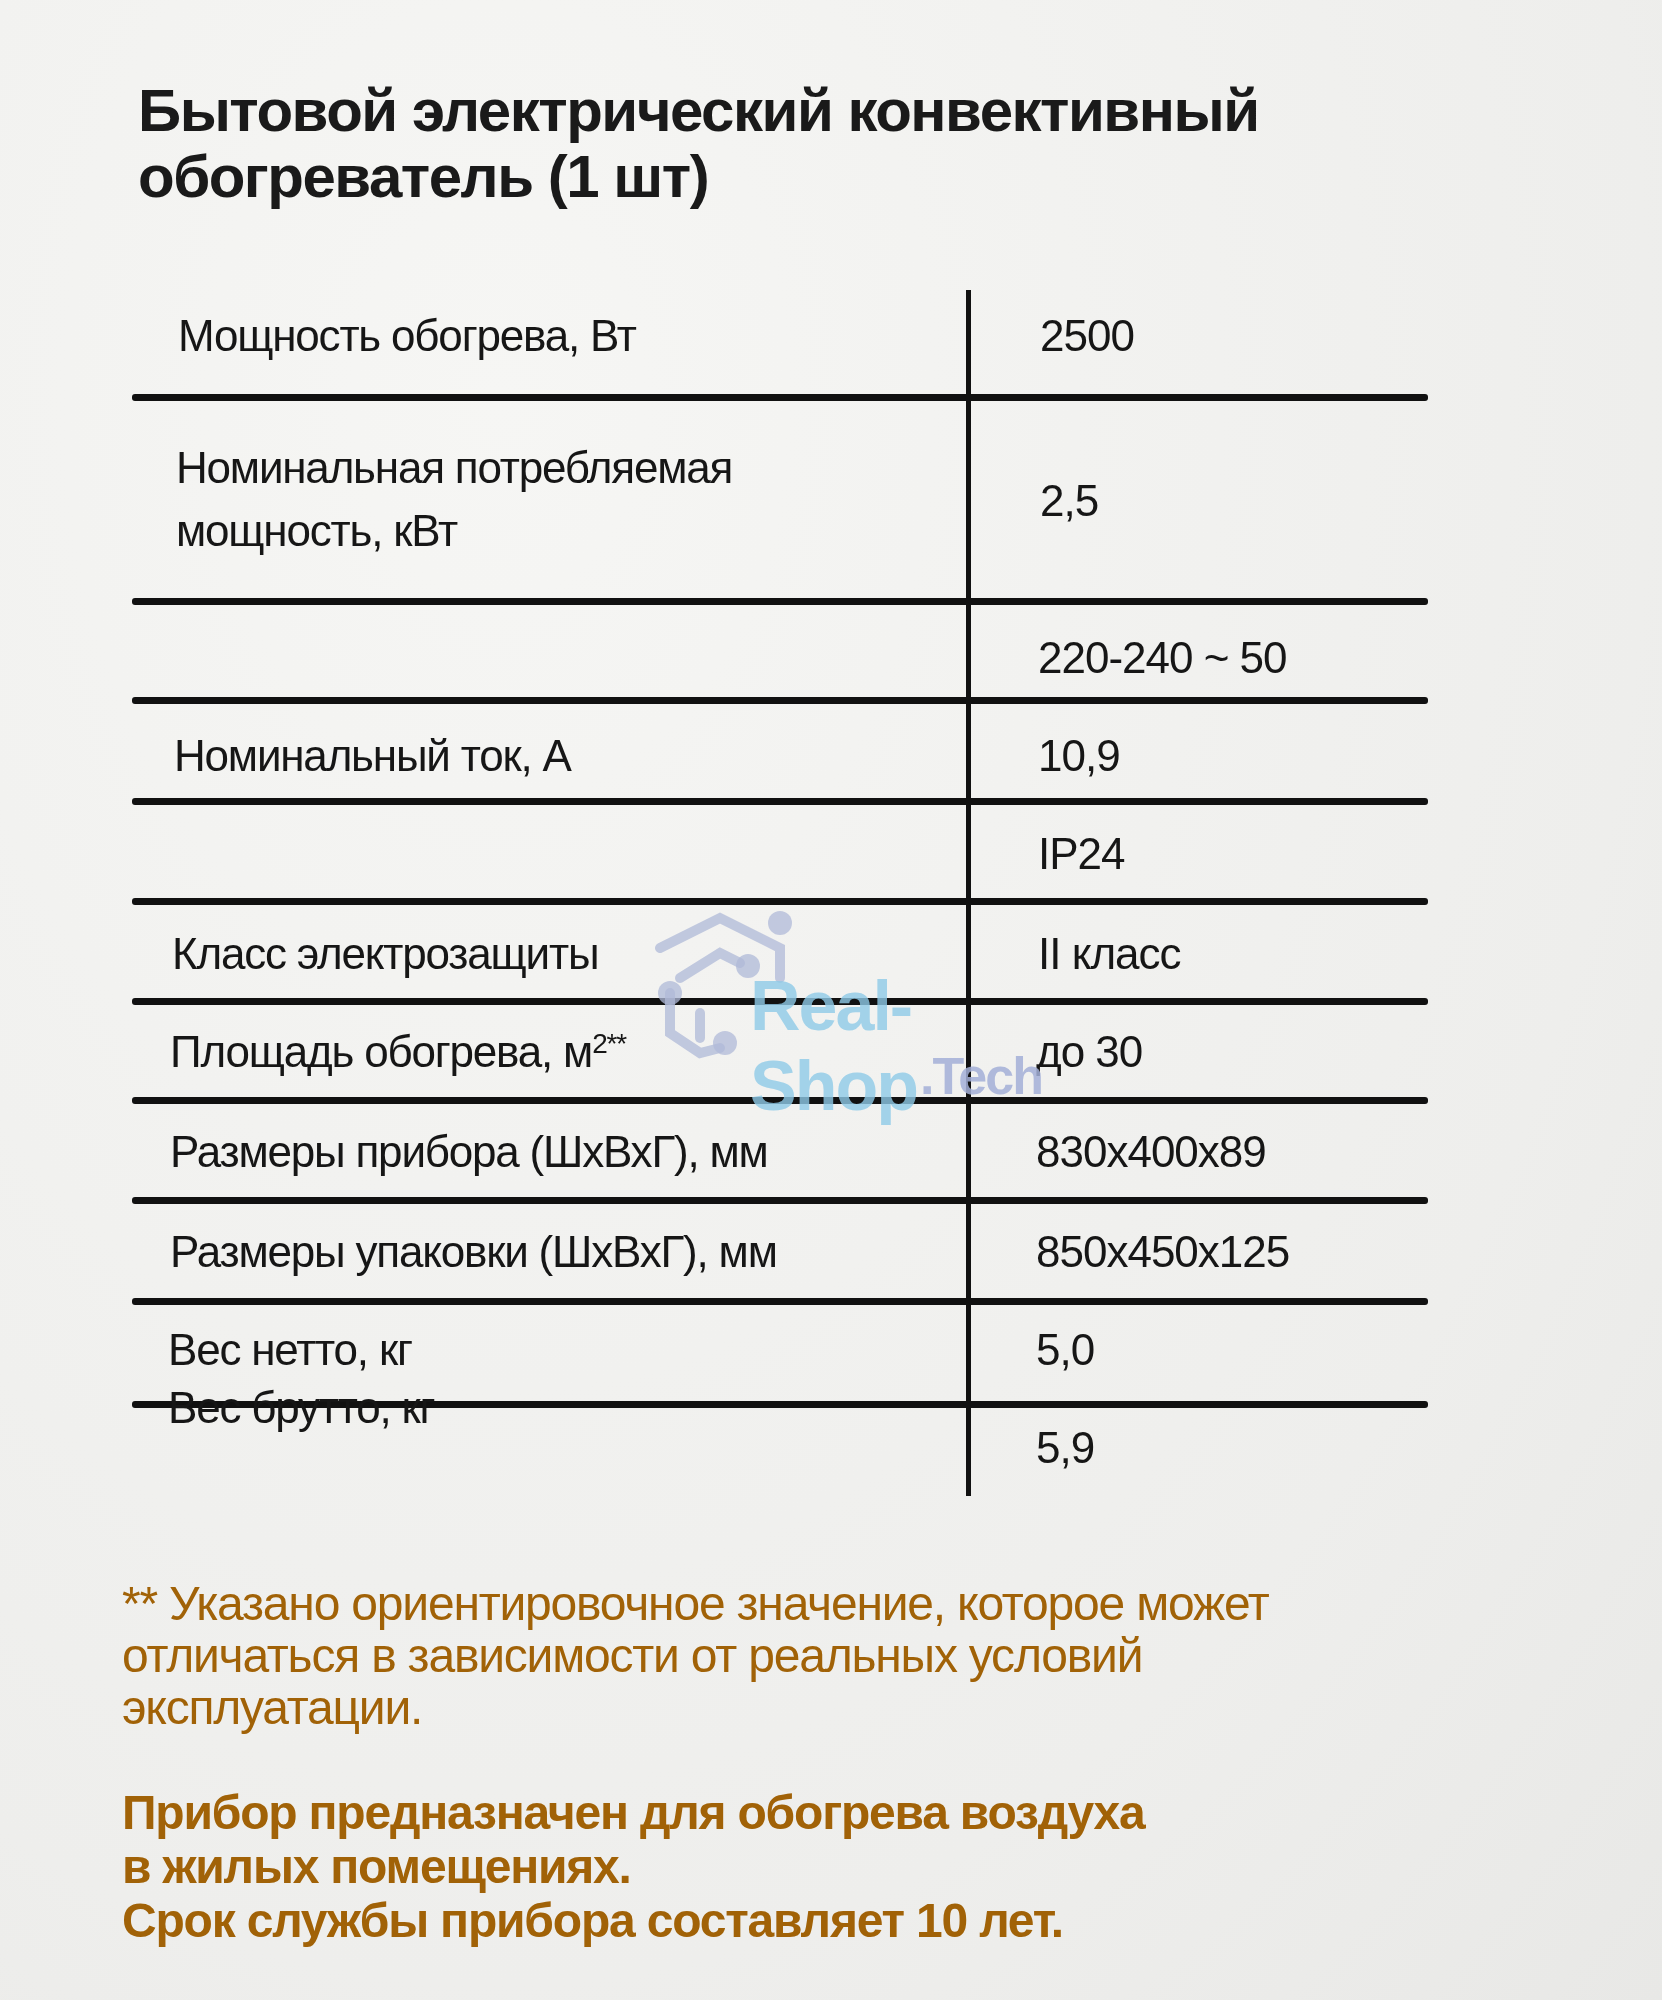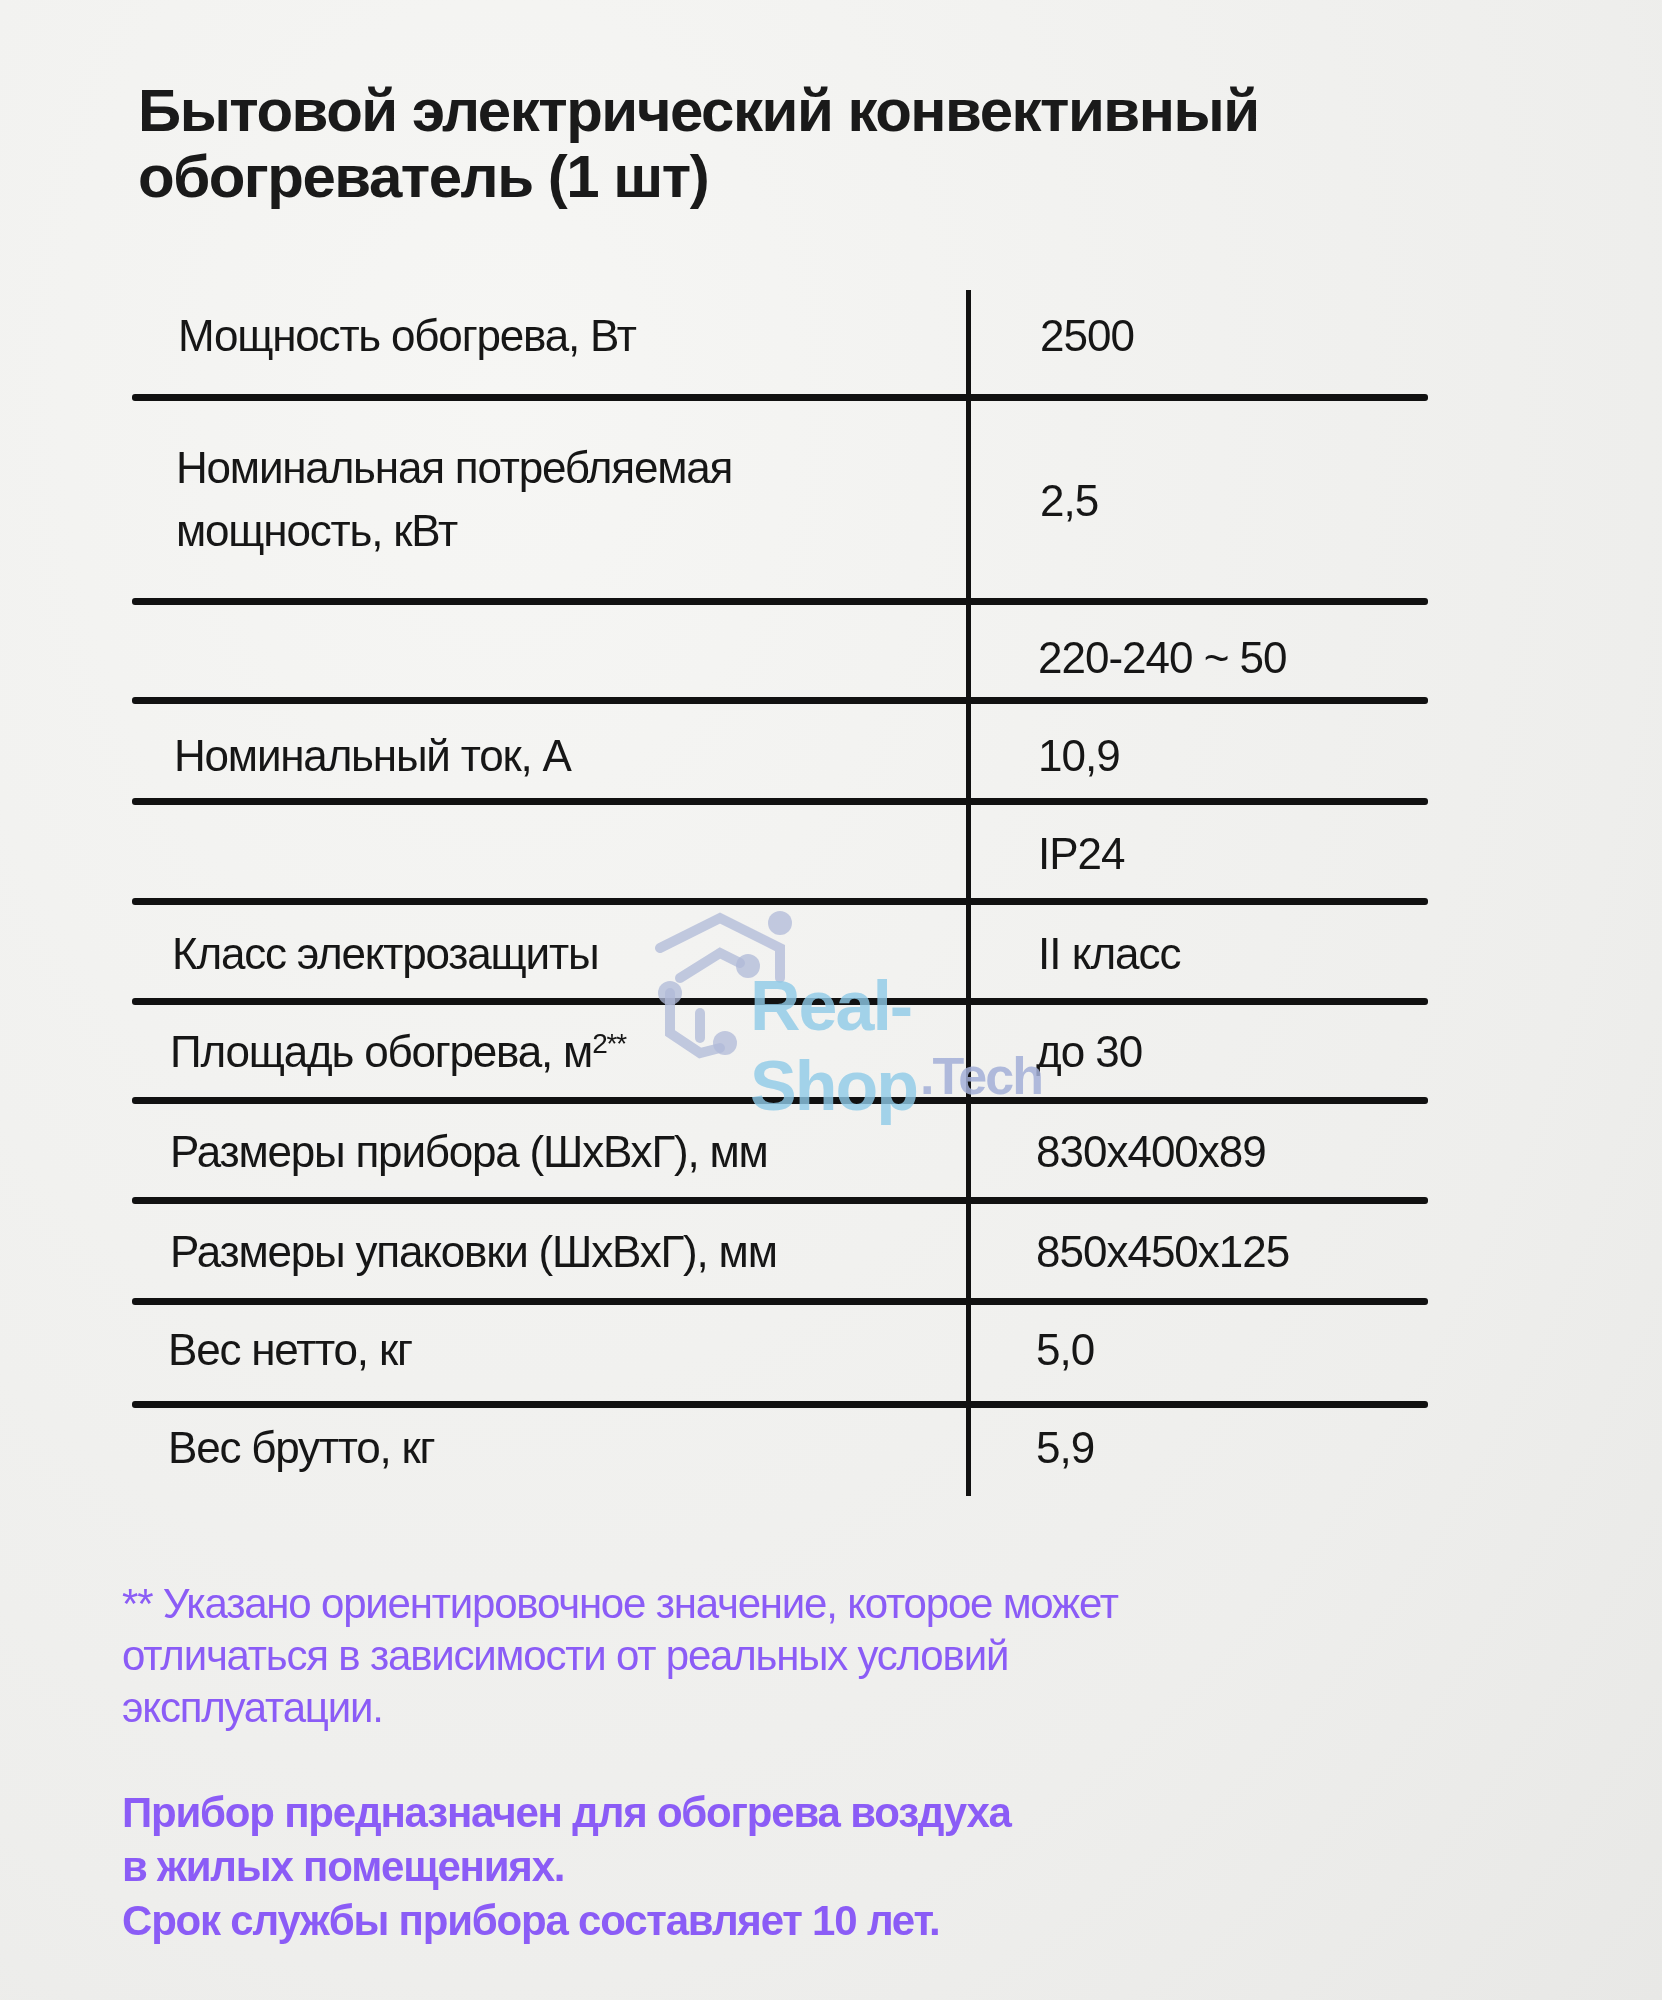--- a/index.html
+++ b/index.html
@@ -25,21 +25,21 @@
   .cell-label {
     position:absolute; left:172px; font-size:44px; letter-spacing:-1.2px; color:#161616;
     line-height:52px;
   }
   .cell-value {
     position:absolute; left:1038px; font-size:44px; letter-spacing:-1px; color:#161616;
     line-height:52px;
   }
   sup { font-size:28px; vertical-align: 14px; line-height:0; }
   .foot {
-    position:absolute; left:122px; font-size:42px; letter-spacing:-1.2px; line-height:52px; color:#8b5cf6;
+    position:absolute; left:122px; font-size:48px; letter-spacing:-1.2px; line-height:52px; color:#a16207;
   }
   .foot span { display:block; }
   .note { top:1578px; }
   .bold-note { top:1786px; font-weight:bold; line-height:54px; }
   .watermark { position:absolute; left:640px; top:908px; width:420px; height:200px; pointer-events:none; }
   .wm-text {
     position:absolute; left:110px; top:58px; font-size:70px; font-weight:bold; color:#8fcbe8; opacity:0.8;
     letter-spacing:-2px; font-family:Liberation Sans, sans-serif;
   }
   .wm-tech {
@@ -92,21 +92,21 @@
 
   <div class="cell-label" style="top:1126px;left:170px">Размеры прибора (ШхВхГ), мм</div>
   <div class="cell-value" style="top:1126px;left:1036px">830x400x89</div>
 
   <div class="cell-label" style="top:1226px;left:170px">Размеры упаковки (ШхВхГ), мм</div>
   <div class="cell-value" style="top:1226px;left:1036px">850x450x125</div>
 
   <div class="cell-label" style="top:1324px;left:168px">Вес нетто, кг</div>
   <div class="cell-value" style="top:1324px;left:1036px">5,0</div>
 
-  <div class="cell-label" style="top:1422px;left:168px">Вес брутто, кг</div>
+  <div class="cell-label" style="top:1382px;left:168px">Вес брутто, кг</div>
   <div class="cell-value" style="top:1422px;left:1036px">5,9</div>
 </div>
 
 <div class="watermark">
   <svg class="wm-icon" width="200" height="200" viewBox="0 0 200 200">
     <g fill="none" stroke="#b0bad8" stroke-width="10" stroke-linecap="round" opacity="0.75">
       <polyline points="20,40 80,10 140,40 140,70"></polyline>
       <polyline points="40,70 80,45 100,55"></polyline>
       <polyline points="30,85 30,125 60,145 80,140"></polyline>
       <polyline points="60,105 60,130"></polyline>

